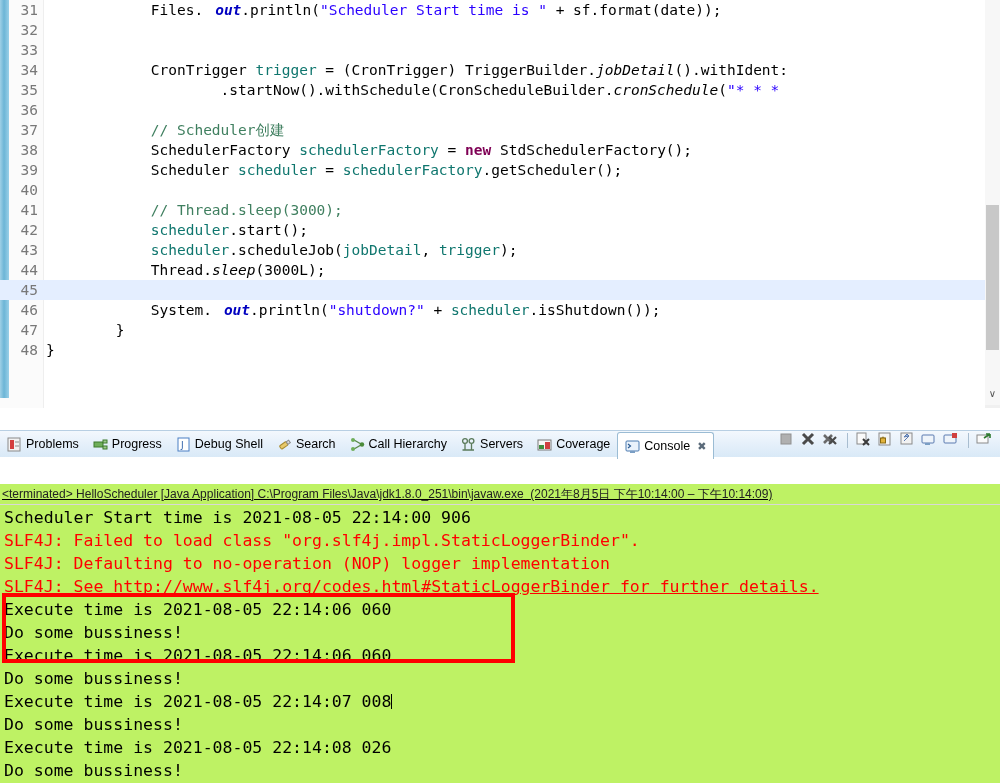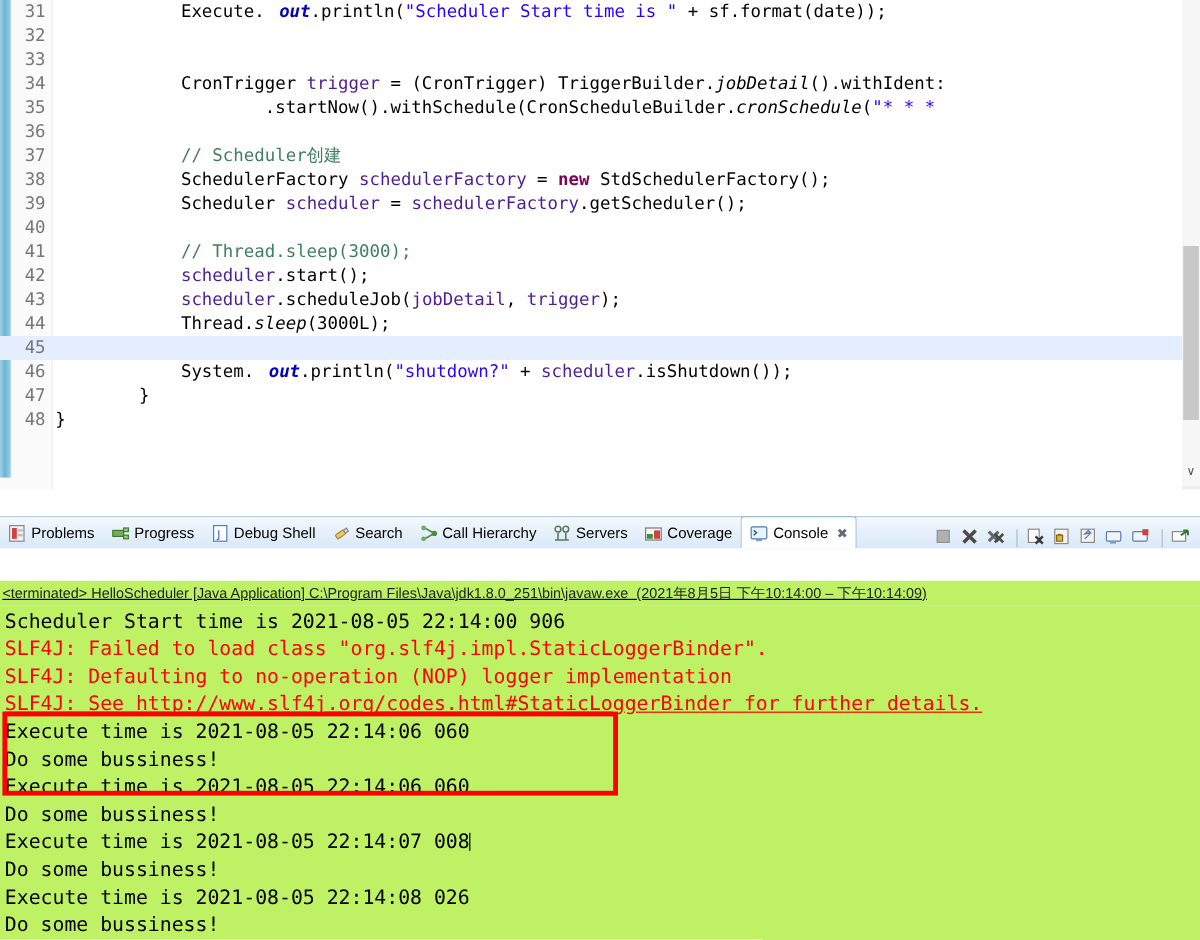--- a/index.html
+++ b/index.html
@@ -44,21 +44,21 @@
     font-size: 14.5px;
   }
   .ltext { position: absolute; left: 46px; color: #000; }
 
   
   .cmt  { color: #3f7f5f; }
   .str  { color: #2a00ff; }
   .kw   { color: #7f0055; font-weight: bold; }
   .fld  { color: #0000c0; font-style: italic; font-weight: bold; margin-left: 12px; }
   .mtd  { color: #000000; font-style: italic; }
-  .loc  { color: #4c1d95; margin-top: 25px; }
+  .loc  { color: #0f766e; margin-top: 25px; }
   .pln  { color: #000000; }
 
   
   .v-scroll {
     position: absolute; left: 985px; top: 0; width: 15px; height: 427px;
     background: #f7f7f7;
   }
   .v-thumb {
     position: absolute; left: 1px; top: 205px; width: 13px; height: 145px;
     background: #c8c8c8;
@@ -72,21 +72,21 @@
     position: absolute; left: 0; top: 405px; width: 15px; height: 19px;
     display: flex; align-items: center; justify-content: center;
     color: #555; font-size: 11px; background: #f0f0f0;
   }
 
   
   .tabbar {
     position: absolute; left: 0; top: 430px; width: 1000px; height: 27px;
     background: linear-gradient(180deg,#f3f8fd 0%, #e4effa 55%, #d9e9f7 100%);
     border-top: 1px solid #b8cfe3;
-    display: flex; align-items: flex-end;
+    display: flex; align-items: flex-start;
   }
   .tab {
     display: flex; align-items: center; gap: 4px;
     height: 26px; padding: 0 7px;
     font-size: 12.5px; color: #000; white-space: nowrap;
   }
   .tab.active {
     background: #ffffff;
     border-left: 1px solid #9bbcd4;
     border-right: 1px solid #9bbcd4;
@@ -138,21 +138,21 @@
 </head>
 <body>
 
 <div id="app">
 
   <div class="editor">
     <div class="editor-inner">
       <div class="gutter"></div>
       <div class="gutter-band"></div>
       <div class="code-area" id="code-area">
-          <div class="line"><span class="lnum">31</span><span class="ltext"><span class="pln">            </span><span class="pln">Execute</span><span class="pln">.</span><span class="fld">out</span><span class="pln">.println(</span><span class="str">"Scheduler Start time is "</span><span class="pln"> + sf.format(date));</span></span></div>
+          <div class="line"><span class="lnum">31</span><span class="ltext"><span class="pln">            </span><span class="pln">Files</span><span class="pln">.</span><span class="fld">out</span><span class="pln">.println(</span><span class="str">"Scheduler Start time is "</span><span class="pln"> + sf.format(date));</span></span></div>
           <div class="line"><span class="lnum">32</span><span class="ltext"></span></div>
           <div class="line"><span class="lnum">33</span></div>
           <div class="line"><span class="lnum">34</span><span class="ltext"><span class="pln">            CronTrigger </span><span class="loc">trigger</span><span class="pln"> = (CronTrigger) TriggerBuilder.</span><span class="mtd">jobDetail</span><span class="pln">().withIdent:</span></span></div>
           <div class="line"><span class="lnum">35</span><span class="ltext"><span class="pln">                    .startNow().withSchedule(CronScheduleBuilder.</span><span class="mtd">cronSchedule</span><span class="pln">(</span><span class="str">"* * * </span></span></div>
           <div class="line"><span class="lnum">36</span><span class="ltext"></span></div>
           <div class="line"><span class="lnum">37</span><span class="ltext"><span class="cmt">            // Scheduler创建</span></span></div>
           <div class="line"><span class="lnum">38</span><span class="ltext"><span class="pln">            SchedulerFactory </span><span class="loc">schedulerFactory</span><span class="pln"> = </span><span class="kw">new</span><span class="pln"> StdSchedulerFactory();</span></span></div>
           <div class="line"><span class="lnum">39</span><span class="ltext"><span class="pln">            Scheduler </span><span class="loc">scheduler</span><span class="pln"> = </span><span class="loc">schedulerFactory</span><span class="pln">.getScheduler();</span></span></div>
           <div class="line"><span class="lnum">40</span><span class="ltext"></span></div>
           <div class="line"><span class="lnum">41</span><span class="ltext"><span class="cmt">            // Thread.sleep(3000);</span></span></div>

